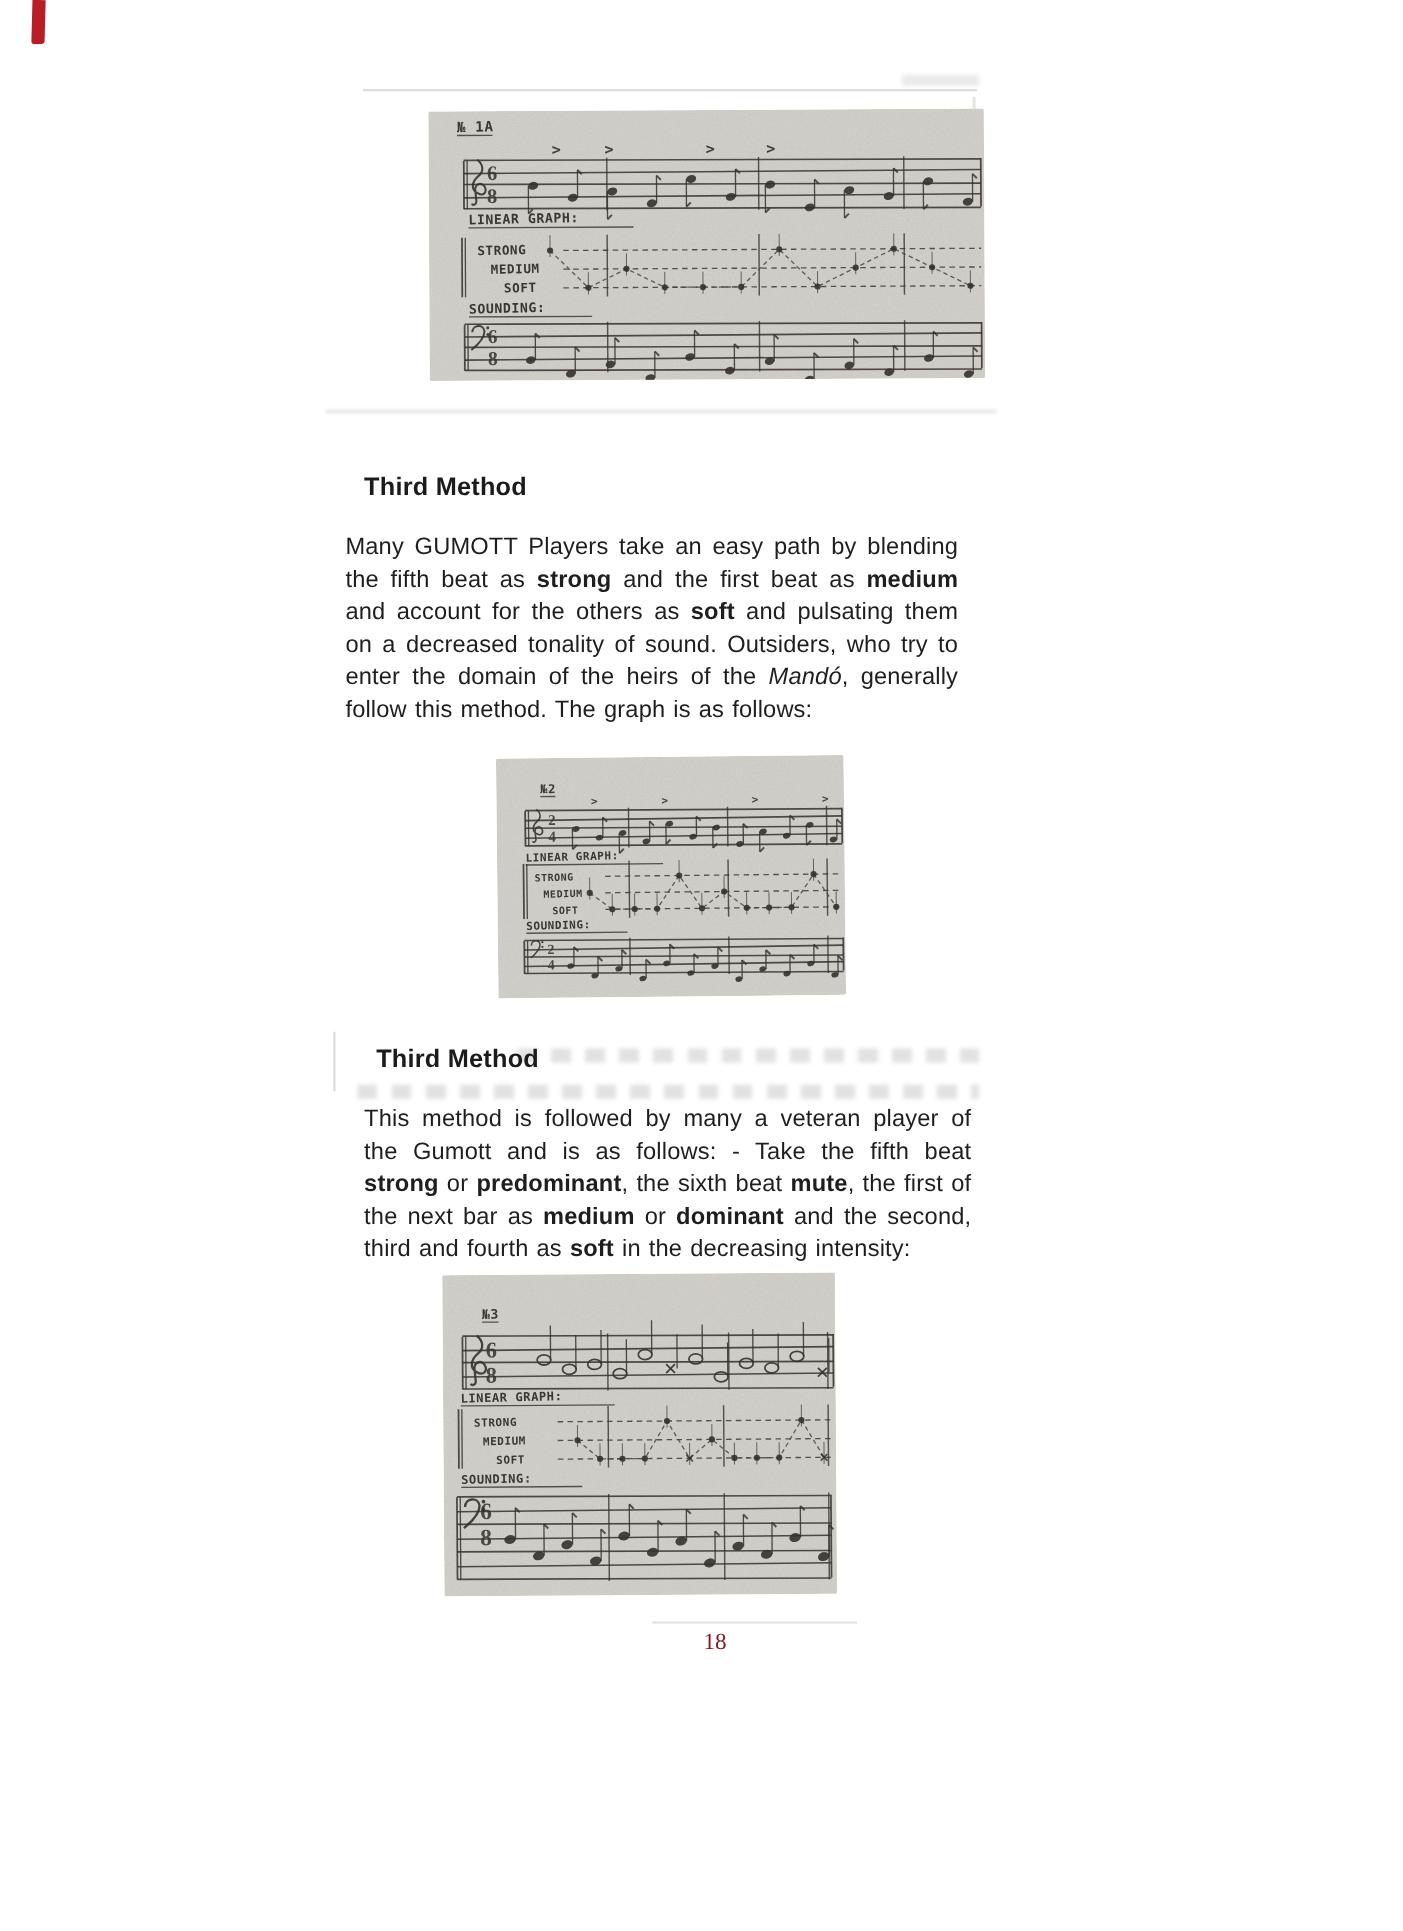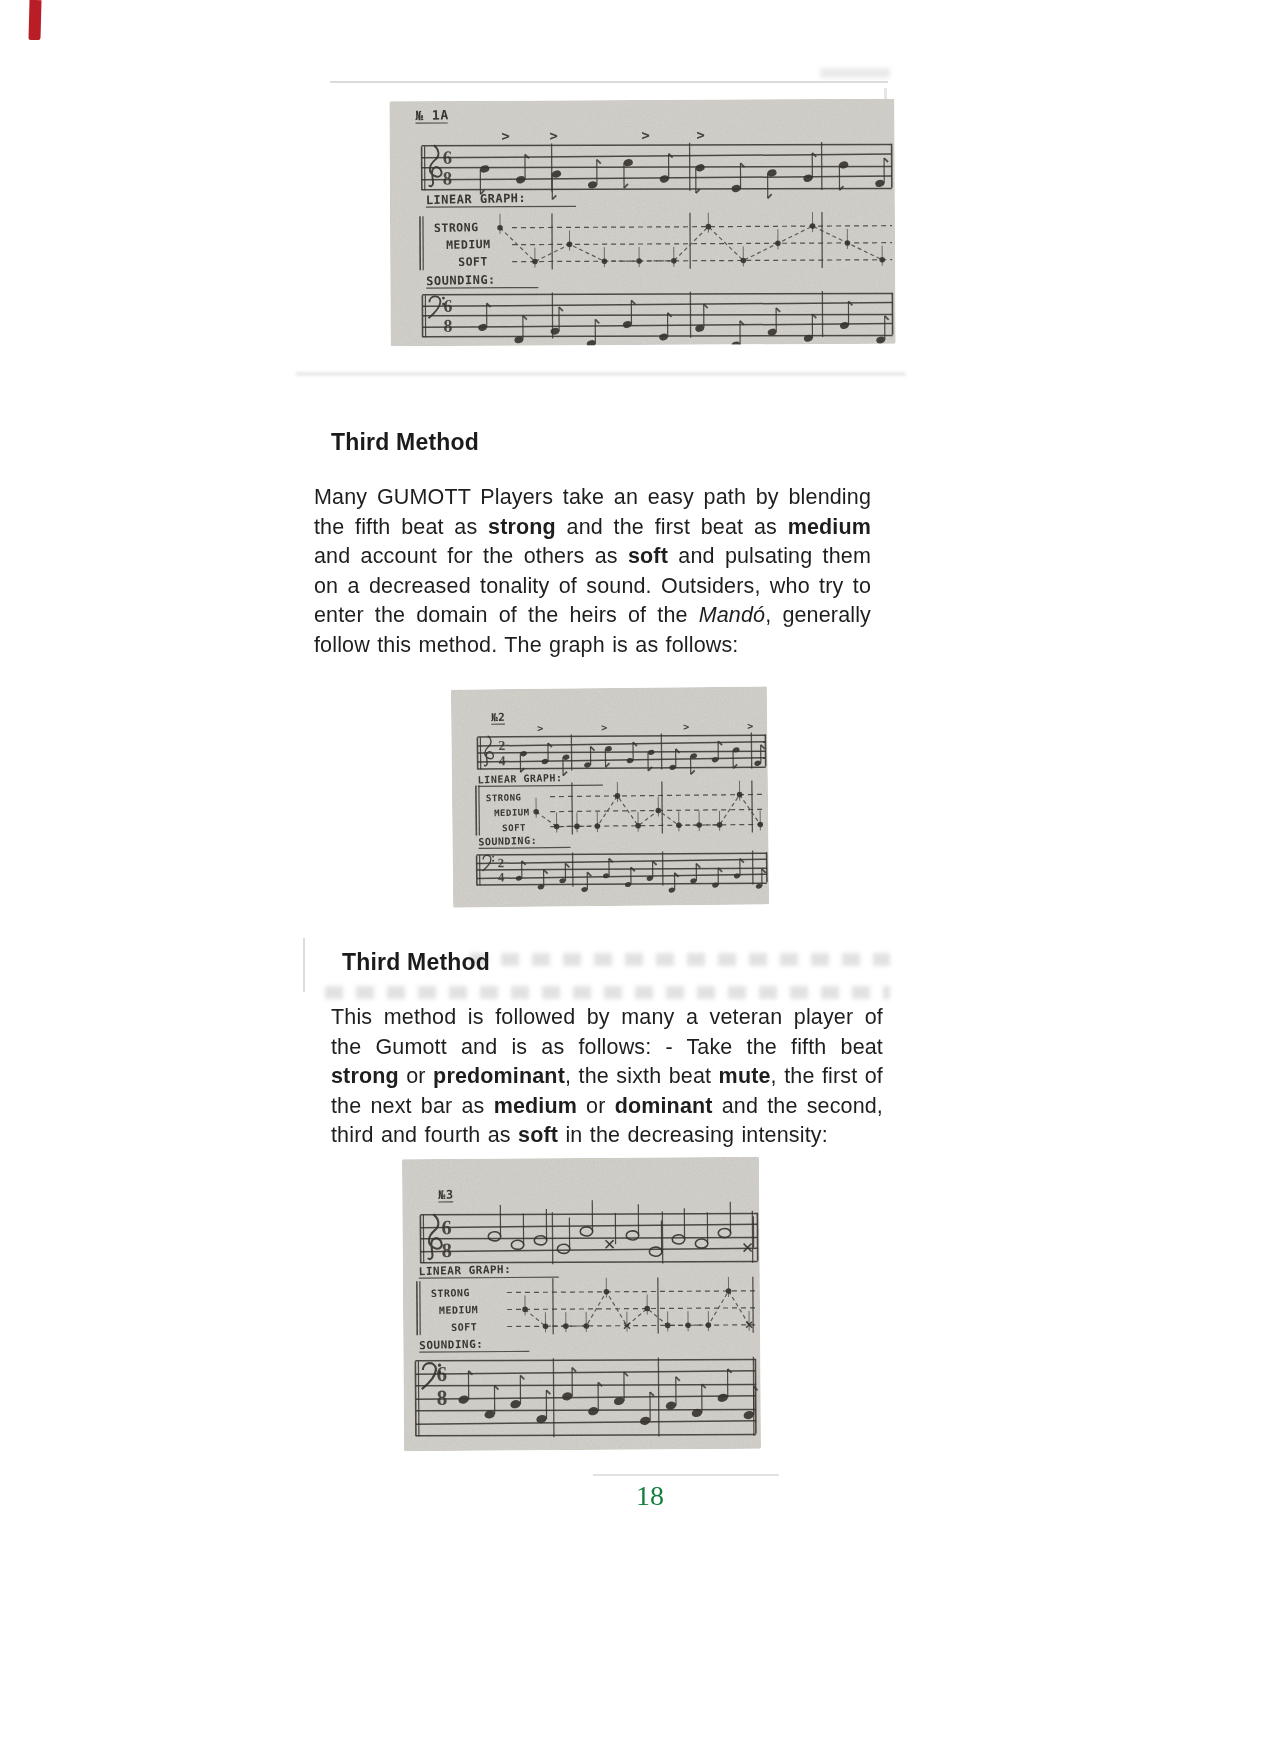--- a/index.html
+++ b/index.html
@@ -31,21 +31,21 @@
   #third-heading{left:342px;top:949px;}
 
   p.body{position:absolute;margin:0;font-size:21.5px;line-height:29.5px;color:#1e1e1e;
          text-align:justify;letter-spacing:.15px;word-spacing:1.2px;}
   #para-second{left:314px;top:483px;width:557px;}
   #para-third{left:331px;top:1003px;width:552px;}
   p.body b{font-weight:700;}
   p.body i{font-style:italic;}
 
   .page-number{position:absolute;left:600px;top:1480px;width:100px;text-align:center;
-               font-family:"Liberation Serif",serif;font-size:28px;color:#15803d;}
+               font-family:"Liberation Serif",serif;font-size:21px;color:#7f1d1d;}
 </style>
 </head>
 <body>
 
 <svg width="0" height="0" style="position:absolute" aria-hidden="true">
   <defs>
     <filter id="grain" x="0%" y="0%" width="100%" height="100%">
       <feTurbulence type="fractalNoise" baseFrequency="0.8" numOctaves="2" seed="7" stitchTiles="stitch"></feTurbulence>
       <feColorMatrix type="matrix" values="0 0 0 0 0.25  0 0 0 0 0.24  0 0 0 0 0.22  0 0 0 0.55 0"></feColorMatrix>
     </filter>

